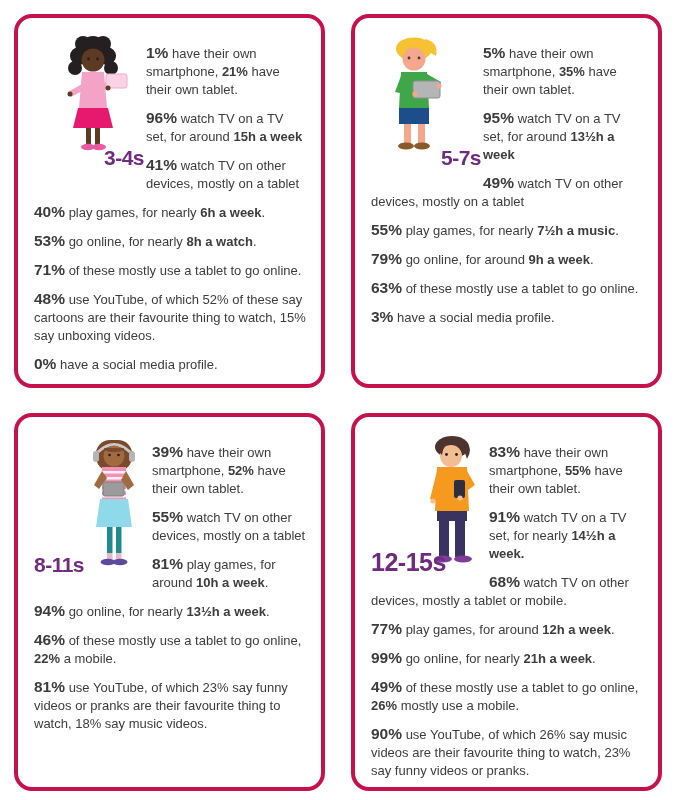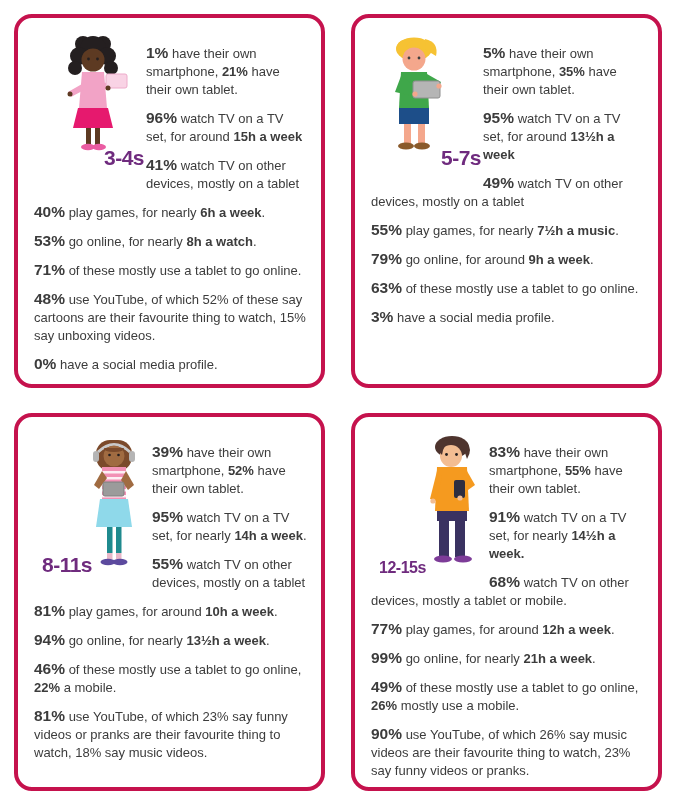--- a/index.html
+++ b/index.html
@@ -38,22 +38,22 @@
   .p0 .fig svg{left:22px;}
   .p1 .fig svg{left:6px;}
   .p2 .fig svg{left:48px;}
   .p3 .fig svg{left:44px;}
   .age{
     position:absolute;
     font-weight:bold;color:var(--age,#6f2b7e);
     font-size:21px;letter-spacing:-0.5px;white-space:nowrap;
   }
   .age-br{right:-4px;bottom:4px;}
-  .age-bl{left:0;bottom:8px;margin-left:8px;}
-  .p3 .age{font-size:16px;}
+  .age-bl{left:0;bottom:8px;}
+  .p3 .age{font-size:25px;}
 </style>
 </head>
 <body>
 
 <div class="grid">
 
   <section class="panel p0">
     <div class="fig">
       <svg width="74" height="120" viewBox="0 0 74 120">
         <g>
@@ -165,21 +165,20 @@
           <rect x="25" y="118" width="5.5" height="6" fill="#e8b7c8"></rect>
             <rect x="34" y="118" width="5.5" height="6" fill="#e8b7c8"></rect>
           <ellipse cx="26" cy="127" rx="7.5" ry="3.2" fill="#5c4a9e"></ellipse>
             <ellipse cx="38" cy="127" rx="7.5" ry="3.2" fill="#5c4a9e"></ellipse>
         </g>
       </svg>
       <span class="age age-bl">8-11s</span>
     </div>
     <div>
         <p class="bullet"><strong class="pct">39%</strong> have their own smartphone, <strong>52%</strong> have their own tablet.</p>
-        <p class="bullet"><strong class="pct">95%</strong> watch TV on a TV set, for nearly <strong>14h a week</strong>.</p>
         <p class="bullet"><strong class="pct">55%</strong> watch TV on other devices, mostly on a tablet</p>
         <p class="bullet"><strong class="pct">81%</strong> play games, for around <strong>10h a week</strong>.</p>
         <p class="bullet"><strong class="pct">94%</strong> go online, for nearly <strong>13½h a week</strong>.</p>
         <p class="bullet"><strong class="pct">46%</strong> of these mostly use a tablet to go online, <strong>22%</strong> a mobile.</p>
         <p class="bullet"><strong class="pct">81%</strong> use YouTube, of which 23% say funny videos or pranks are their favourite thing to watch, 18% say music videos.</p>
       </div>
   </section>
 
   <section class="panel p3">
     <div class="fig">

